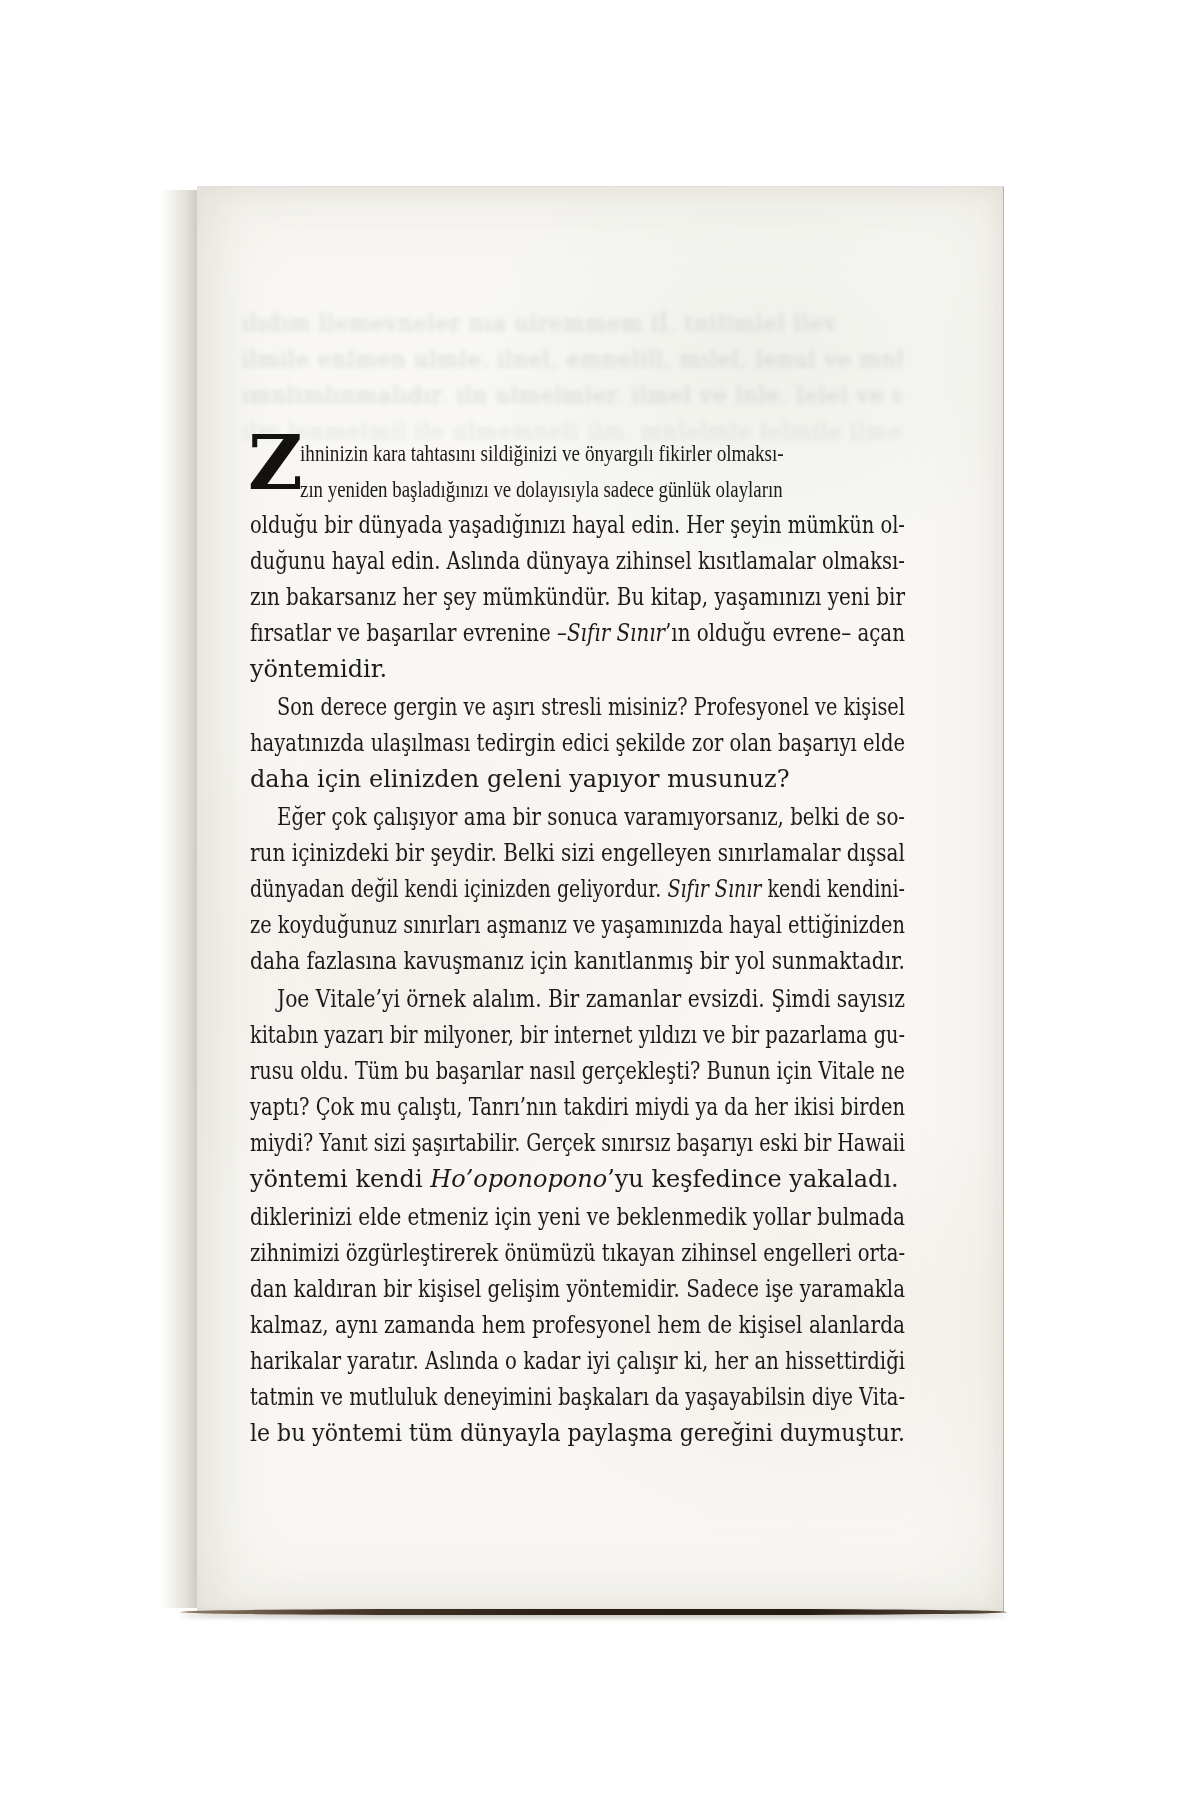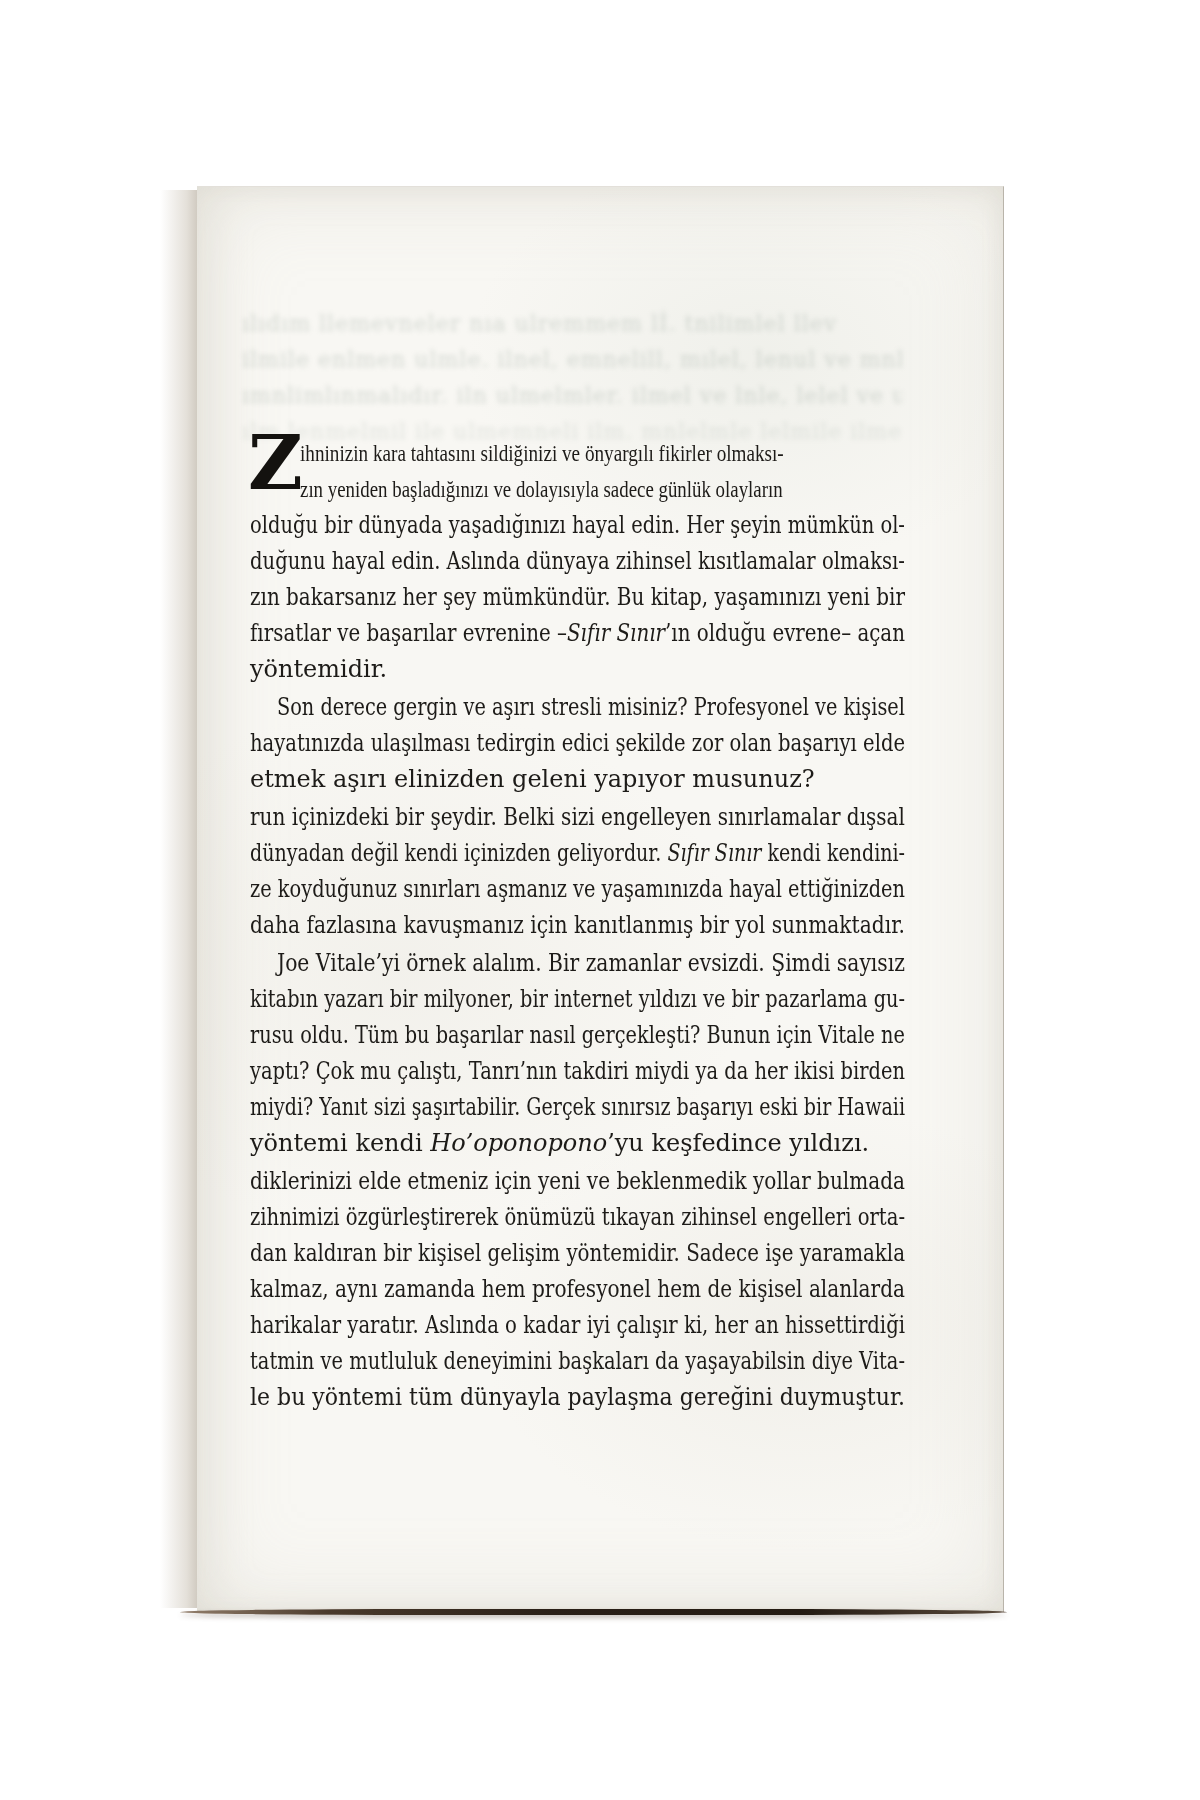--- a/index.html
+++ b/index.html
@@ -86,35 +86,36 @@
           <div class="line dc-indent"><span class="ln" style="transform: scaleX(0.7864);"><span>zın yeniden başladığınızı ve dolayısıyla sadece günlük olayların</span></span></div>
           <div class="line"><span class="ln" style="transform: scaleX(0.8117);"><span>olduğu bir dünyada yaşadığınızı hayal edin. Her şeyin mümkün ol-</span></span></div>
           <div class="line"><span class="ln" style="transform: scaleX(0.8156);"><span>duğunu hayal edin. Aslında dünyaya zihinsel kısıtlamalar olmaksı-</span></span></div>
           <div class="line"><span class="ln" style="transform: scaleX(0.8314);"><span>zın bakarsanız her şey mümkündür. Bu kitap, yaşamınızı yeni bir</span></span></div>
           <div class="line"><span class="ln" style="transform: scaleX(0.8273);"><span>fırsatlar ve başarılar evrenine –</span><span class="it">Sıfır Sınır</span><span>’ın olduğu evrene– açan</span></span></div>
           <div class="line lastline"><span class="ln"><span>yöntemidir.</span></span></div>
         </div>
         <div class="para">
           <div class="line indent"><span class="ln" style="transform: scaleX(0.8051);"><span>Son derece gergin ve aşırı stresli misiniz? Profesyonel ve kişisel</span></span></div>
           <div class="line"><span class="ln" style="transform: scaleX(0.8153);"><span>hayatınızda ulaşılması tedirgin edici şekilde zor olan başarıyı elde</span></span></div>
-          <div class="line lastline"><span class="ln"><span>etmek aşırı elinizden geleni yapıyor musunuz?</span></span></div>
+          <div class="line lastline"><span class="ln"><span>daha için elinizden geleni yapıyor musunuz?</span></span></div>
         </div>
         <div class="para">
+          <div class="line indent"><span class="ln" style="transform: scaleX(0.8252);"><span>Eğer çok çalışıyor ama bir sonuca varamıyorsanız, belki de so-</span></span></div>
           <div class="line"><span class="ln" style="transform: scaleX(0.8347);"><span>run içinizdeki bir şeydir. Belki sizi engelleyen sınırlamalar dışsal</span></span></div>
           <div class="line"><span class="ln" style="transform: scaleX(0.7933);"><span>dünyadan değil kendi içinizden geliyordur. </span><span class="it">Sıfır Sınır</span><span> kendi kendini-</span></span></div>
           <div class="line"><span class="ln" style="transform: scaleX(0.807);"><span>ze koyduğunuz sınırları aşmanız ve yaşamınızda hayal ettiğinizden</span></span></div>
           <div class="line lastline"><span class="ln" style="transform: scaleX(0.8419);"><span>daha fazlasına kavuşmanız için kanıtlanmış bir yol sunmaktadır.</span></span></div>
         </div>
         <div class="para">
           <div class="line indent"><span class="ln" style="transform: scaleX(0.8464);"><span>Joe Vitale’yi örnek alalım. Bir zamanlar evsizdi. Şimdi sayısız</span></span></div>
           <div class="line"><span class="ln" style="transform: scaleX(0.8041);"><span>kitabın yazarı bir milyoner, bir internet yıldızı ve bir pazarlama gu-</span></span></div>
           <div class="line"><span class="ln" style="transform: scaleX(0.8043);"><span>rusu oldu. Tüm bu başarılar nasıl gerçekleşti? Bunun için Vitale ne</span></span></div>
           <div class="line"><span class="ln" style="transform: scaleX(0.8103);"><span>yaptı? Çok mu çalıştı, Tanrı’nın takdiri miydi ya da her ikisi birden</span></span></div>
           <div class="line"><span class="ln" style="transform: scaleX(0.7925);"><span>miydi? Yanıt sizi şaşırtabilir. Gerçek sınırsız başarıyı eski bir Hawaii</span></span></div>
-          <div class="line lastline"><span class="ln"><span>yöntemi kendi </span><span class="it">Ho’oponopono</span><span>’yu keşfedince yıldızı.</span></span></div>
+          <div class="line lastline"><span class="ln"><span>yöntemi kendi </span><span class="it">Ho’oponopono</span><span>’yu keşfedince yakaladı.</span></span></div>
         </div>
         <div class="para">
           <div class="line"><span class="ln" style="transform: scaleX(0.835);"><span>diklerinizi elde etmeniz için yeni ve beklenmedik yollar bulmada</span></span></div>
           <div class="line"><span class="ln" style="transform: scaleX(0.8163);"><span>zihnimizi özgürleştirerek önümüzü tıkayan zihinsel engelleri orta-</span></span></div>
           <div class="line"><span class="ln" style="transform: scaleX(0.8268);"><span>dan kaldıran bir kişisel gelişim yöntemidir. Sadece işe yaramakla</span></span></div>
           <div class="line"><span class="ln" style="transform: scaleX(0.8368);"><span>kalmaz, aynı zamanda hem profesyonel hem de kişisel alanlarda</span></span></div>
           <div class="line"><span class="ln" style="transform: scaleX(0.8185);"><span>harikalar yaratır. Aslında o kadar iyi çalışır ki, her an hissettirdiği</span></span></div>
           <div class="line"><span class="ln" style="transform: scaleX(0.81);"><span>tatmin ve mutluluk deneyimini başkaları da yaşayabilsin diye Vita-</span></span></div>
           <div class="line lastline"><span class="ln" style="transform: scaleX(0.9175);"><span>le bu yöntemi tüm dünyayla paylaşma gereğini duymuştur.</span></span></div>
         </div>

